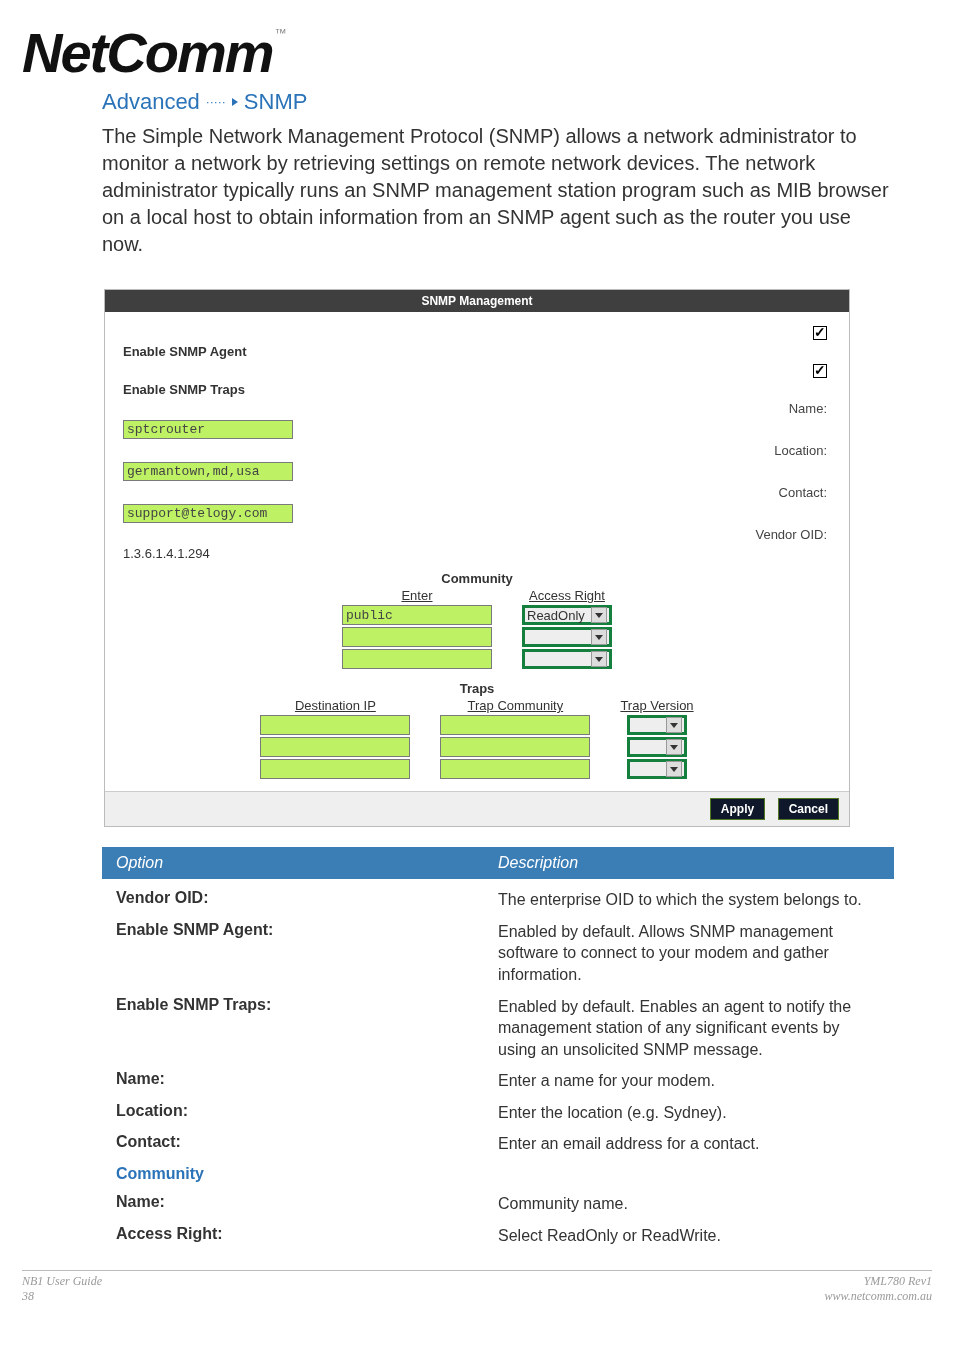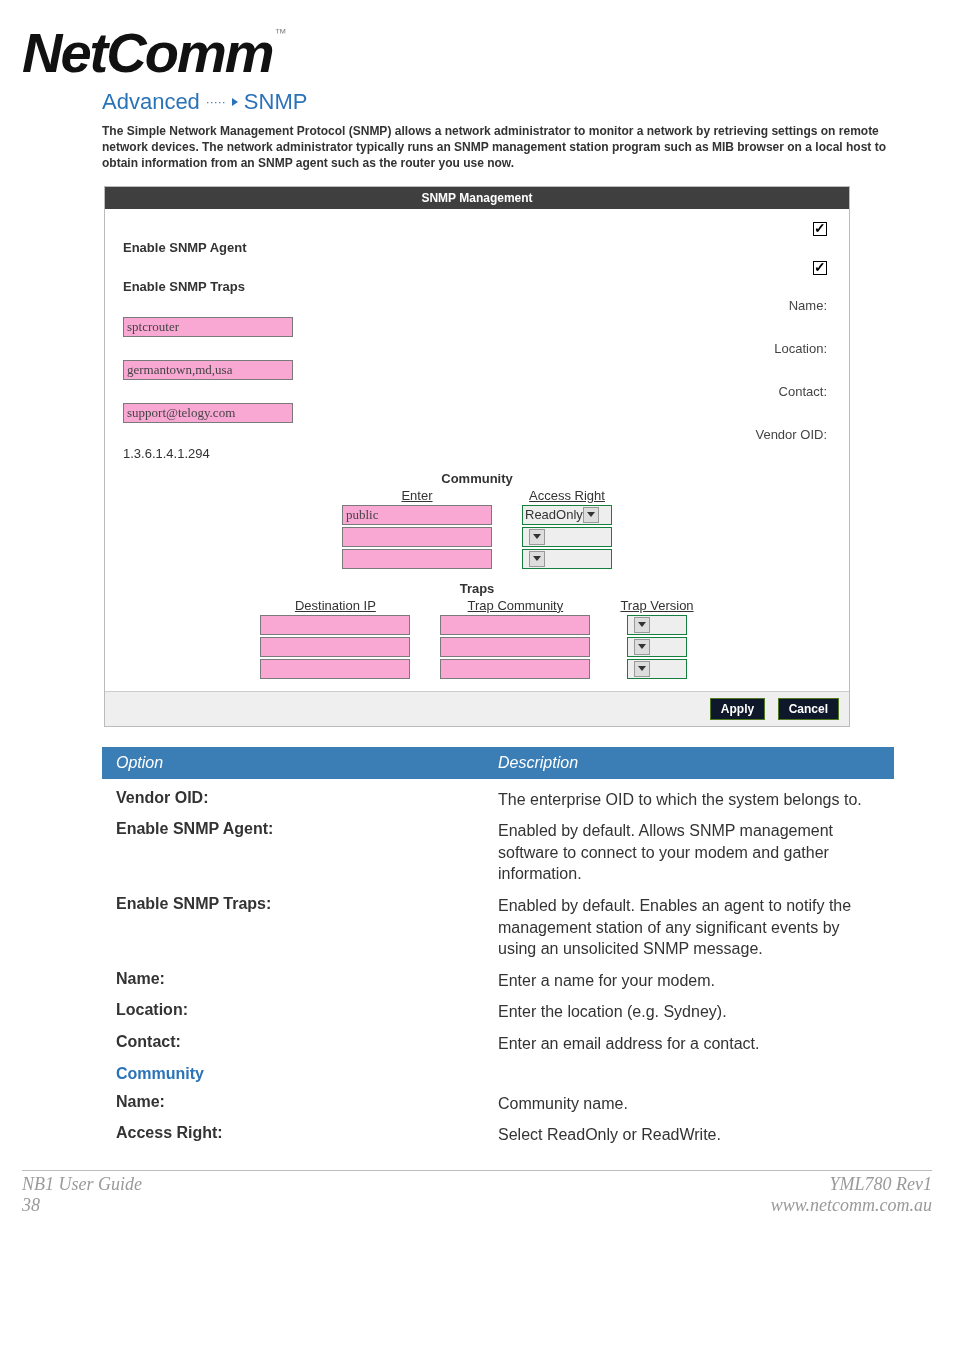--- a/index.html
+++ b/index.html
@@ -46,25 +46,24 @@
     color: #2b73b8;
   }
   .section-title .arrow {
     width: 0; height: 0;
     border-top: 4px solid transparent;
     border-bottom: 4px solid transparent;
     border-left: 6px solid #2b73b8;
     display: inline-block;
   }
   .intro {
-    font-size: 12px;
+    font-size: 20px;
     line-height: 1.35;
-    margin: 4px 20px 14px 60px;
-    color: #333;
-    font-weight: bold;
+    margin: 4px 20px 31px 60px;
+    color: #333;
   }
   .screenshot {
     margin: 0 62px 18px 62px;
     border: 1px solid #bbb;
     background: #fff;
     font-family: Arial, sans-serif;
   }
   .ss-header {
     background: #3f3f3f;
     color: #fff;
@@ -96,51 +95,51 @@
   }
   .chk::after {
     content: "✓";
     position: absolute;
     top: -3px; left: 0px;
     font-size: 14px;
     color: #000;
     font-weight: bold;
   }
   .txtin {
-    font-family: Liberation Serif, serif;
+    font-family: Liberation Mono, monospace;
     font-size: 13px;
     padding: 1px 3px;
     width: 170px;
     border: 1px solid #7a7a7a;
-    background: #f9a8d4;
+    background: #bef264;
     color: #444;
   }
   .subhead {
     text-align: center;
     font-weight: bold;
     color: #333;
     font-size: 13px;
     margin-top: 10px;
   }
   .community-table, .traps-table {
     display: flex;
     justify-content: center;
     gap: 30px;
     margin-top: 2px;
   }
   .col { display: flex; flex-direction: column; align-items: center; }
   .colhead { text-decoration: underline; font-size: 13px; color: #333; margin-bottom: 2px; }
   .sel {
     width: 90px;
     font-size: 13px;
-    border: 1px solid #15803d;
+    border: 3px solid #15803d;
     background: #eee;
     padding: 0 2px;
     display: flex;
-    justify-content: flex-start;
+    justify-content: space-between;
     align-items: center;
     margin-bottom: 2px;
     height: 20px;
   }
   .sel-empty .seltxt { visibility: hidden; }
   .sel .caret {
     width: 16px; height: 16px;
     background: #ddd;
     border: 1px solid #999;
     display: flex;
@@ -194,21 +193,21 @@
   .opt-row .k { font-weight: bold; }
   .opt-row .k.blue { color: #2b73b8; }
   .opt-row .v { line-height: 1.35; }
   .footer {
     margin-top: 24px;
     display: flex;
     justify-content: space-between;
     font-style: italic;
     font-family: Georgia, serif;
     color: #9a9a9a;
-    font-size: 18px;
+    font-size: 12px;
     border-top: 1px solid #bbb;
     padding-top: 3px;
     margin-left: -20px;
     margin-right: -20px;
   }
   .footer .right { text-align: right; }
 </style>
 </head>
 <body>
 

